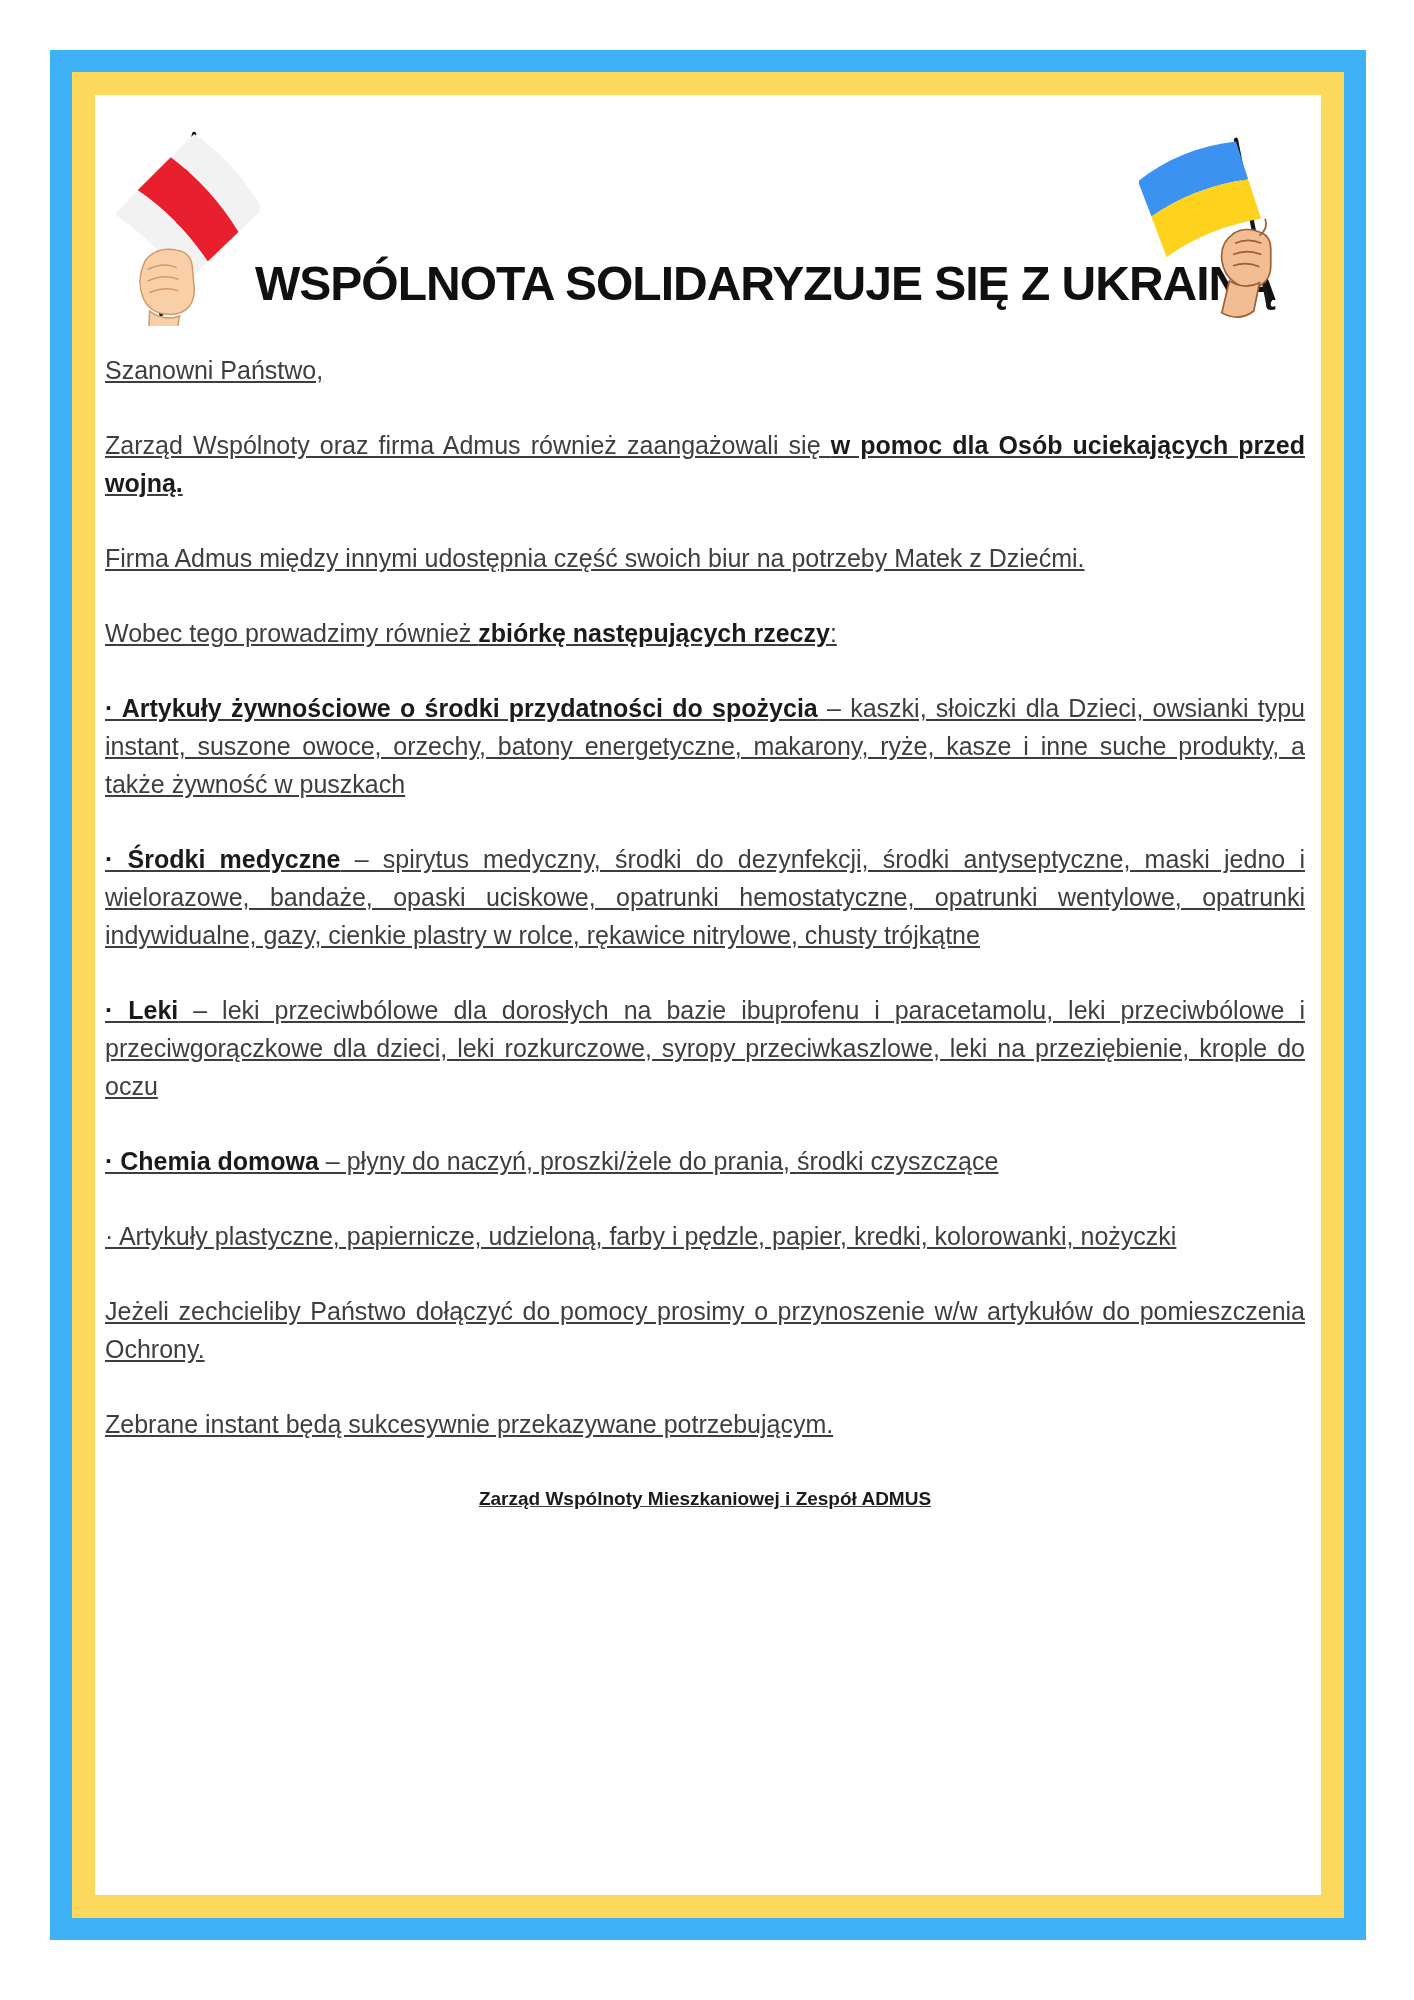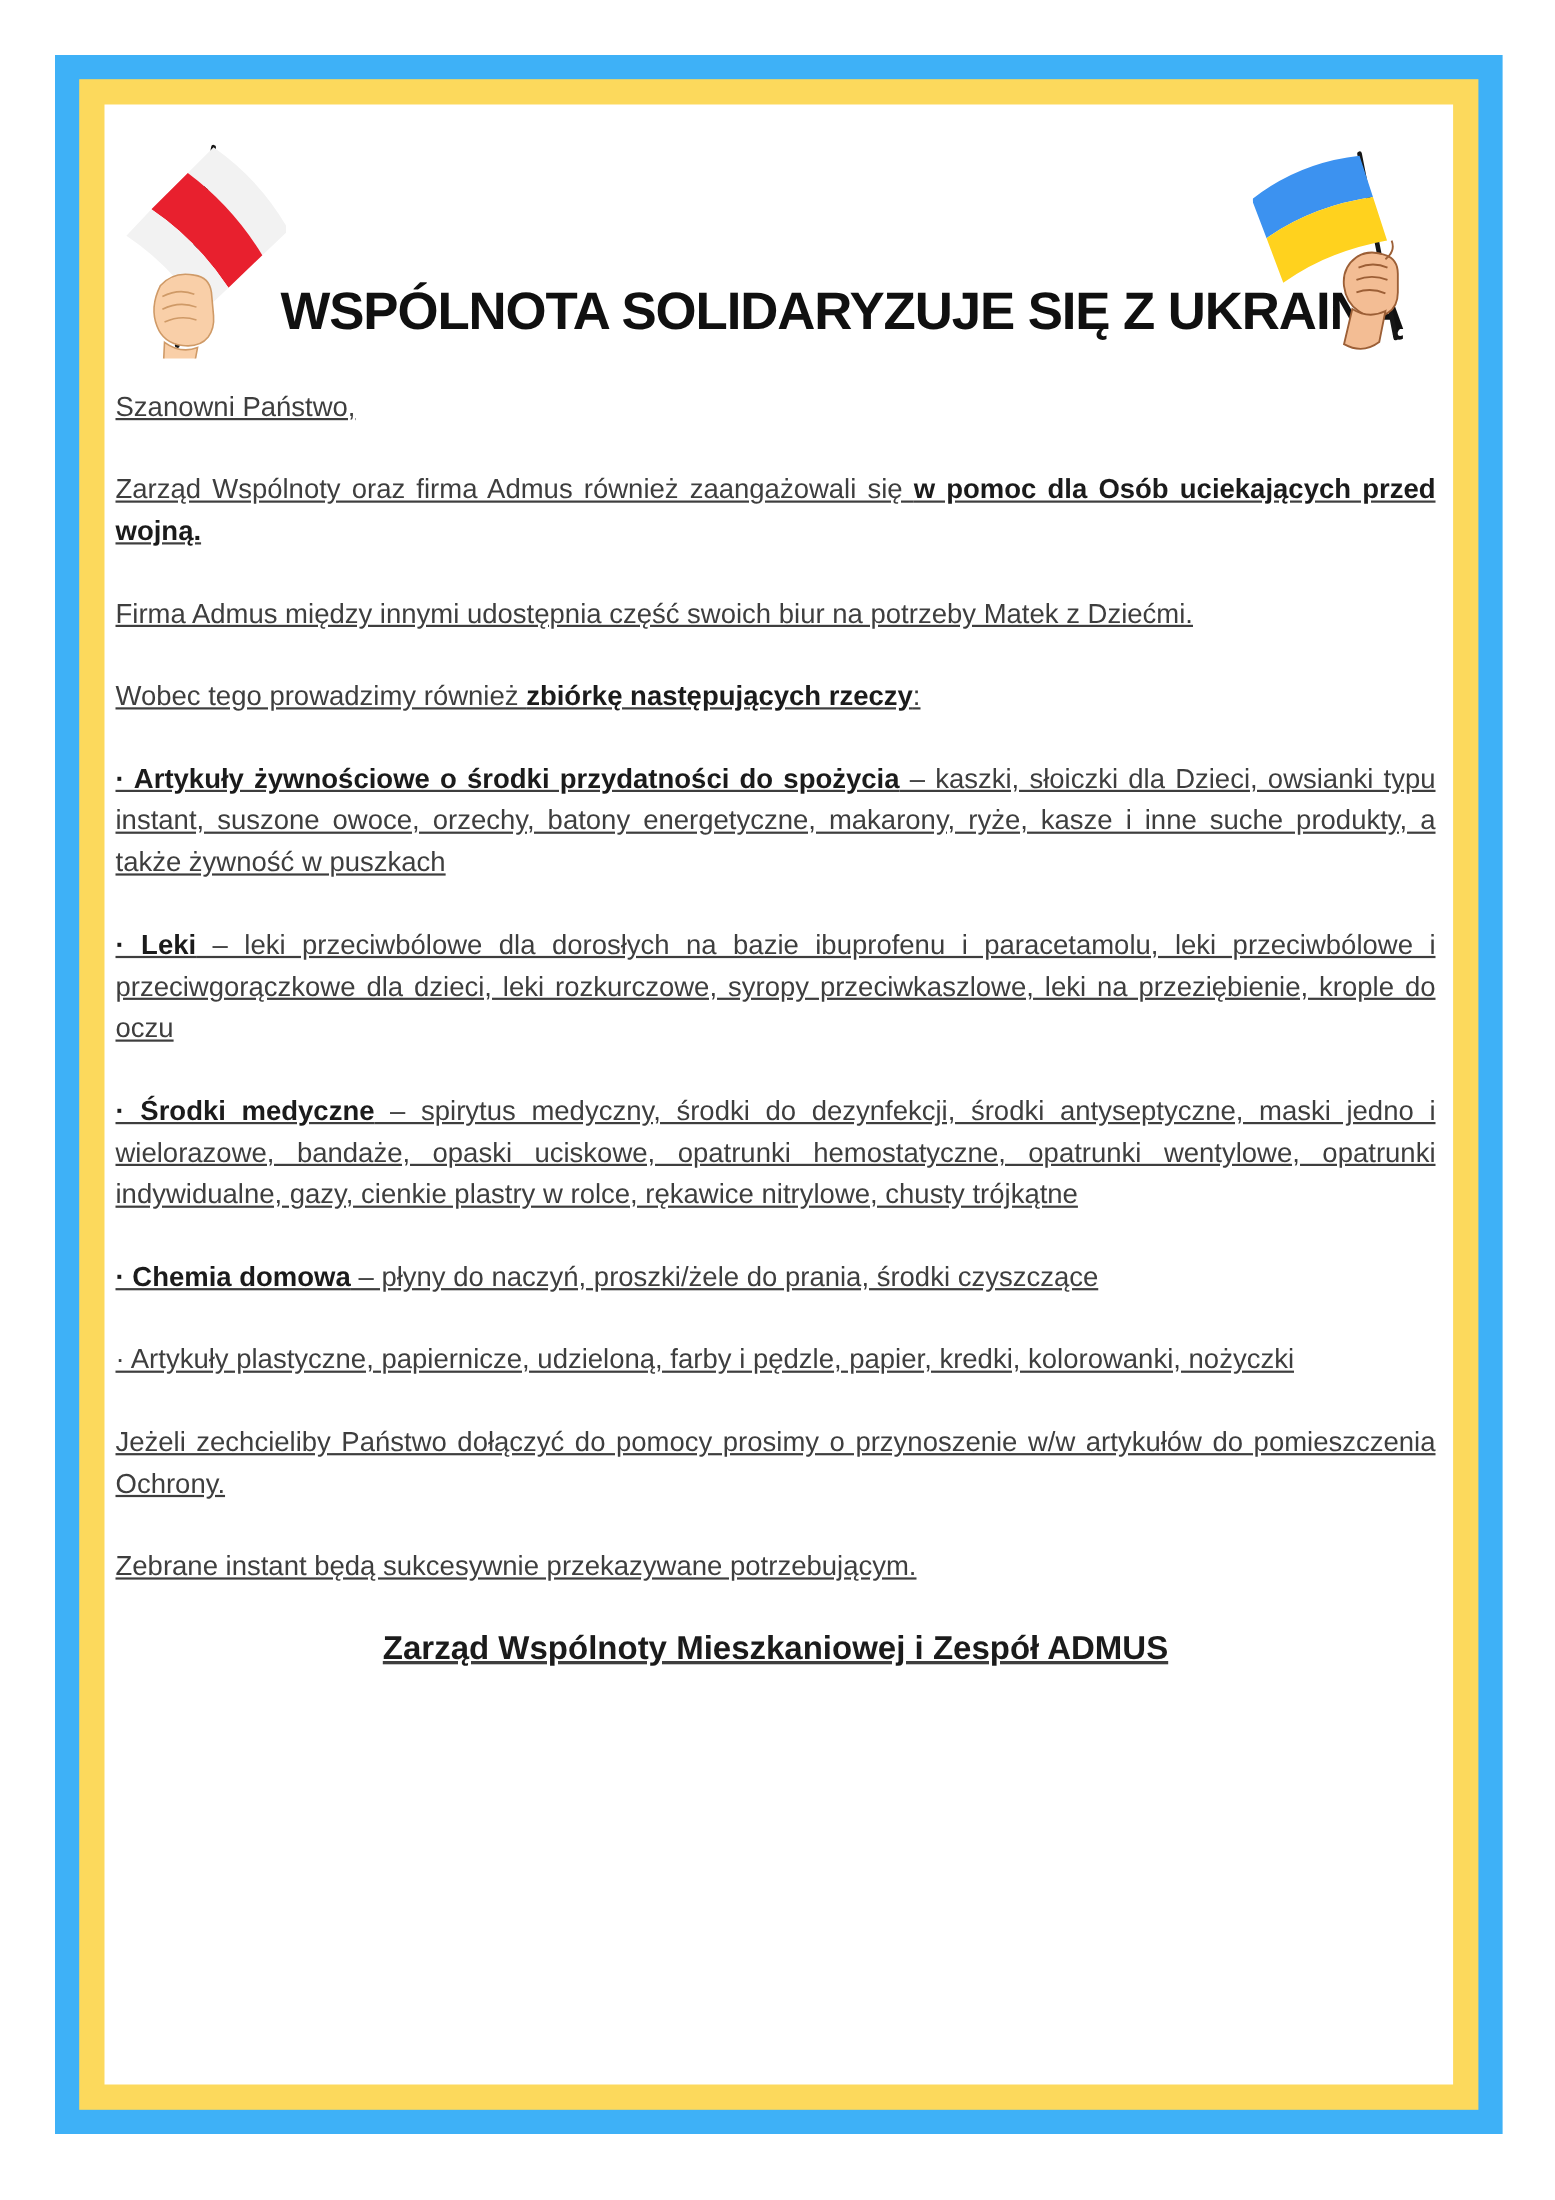--- a/index.html
+++ b/index.html
@@ -46,21 +46,21 @@
   .paragraphs{
     color:var(--text,#3e3e3e);
     font-size:25px;
     line-height:38px;
     text-decoration:underline;
   }
   .para{margin:0 0 37px 0;}
   .para.justify{text-align:justify;}
   .para.center{text-align:center;}
   .para .b{font-weight:700;color:var(--text_bold,#1b1b1b);}
-  .para.signature{font-size:30px;margin-top:30px;}
+  .para.signature{font-size:19px;margin-top:30px;}
   svg{display:block;}
 </style>
 </head>
 <body>
 
 <div class="frame-blue">
   <div class="frame-yellow">
     <div class="content">
 
       <div class="header">
@@ -104,22 +104,22 @@
         </span>
 
       </div>
 
       <div class="paragraphs">
           <p class="para"><span>Szanowni Państwo,</span></p>
           <p class="para justify"><span>Zarząd Wspólnoty oraz firma Admus również zaangażowali się </span><span class="b">w pomoc dla Osób uciekających przed wojną.</span></p>
           <p class="para"><span>Firma Admus między innymi udostępnia część swoich biur na potrzeby Matek z Dziećmi.</span></p>
           <p class="para"><span>Wobec tego prowadzimy również </span><span class="b">zbiórkę następujących rzeczy</span><span>:</span></p>
           <p class="para justify"><span class="b">· Artykuły żywnościowe o środki przydatności do spożycia</span><span> – kaszki, słoiczki dla Dzieci, owsianki typu instant, suszone owoce, orzechy, batony energetyczne, makarony, ryże, kasze i inne suche produkty, a także żywność w puszkach</span></p>
+          <p class="para justify"><span class="b">· Środki medyczne</span><span> – spirytus medyczny, środki do dezynfekcji, środki antyseptyczne, maski jedno i wielorazowe, bandaże, opaski uciskowe, opatrunki hemostatyczne, opatrunki wentylowe, opatrunki indywidualne, gazy, cienkie plastry w rolce, rękawice nitrylowe, chusty trójkątne</span></p>
           <p class="para justify"><span class="b">· Leki</span><span> – leki przeciwbólowe dla dorosłych na bazie ibuprofenu i paracetamolu, leki przeciwbólowe i przeciwgorączkowe dla dzieci, leki rozkurczowe, syropy przeciwkaszlowe, leki na przeziębienie, krople do oczu</span></p>
-          <p class="para justify"><span class="b">· Środki medyczne</span><span> – spirytus medyczny, środki do dezynfekcji, środki antyseptyczne, maski jedno i wielorazowe, bandaże, opaski uciskowe, opatrunki hemostatyczne, opatrunki wentylowe, opatrunki indywidualne, gazy, cienkie plastry w rolce, rękawice nitrylowe, chusty trójkątne</span></p>
           <p class="para"><span class="b">· Chemia domowa</span><span> – płyny do naczyń, proszki/żele do prania, środki czyszczące</span></p>
           <p class="para justify"><span>· Artykuły plastyczne, papiernicze, udzieloną, farby i pędzle, papier, kredki, kolorowanki, nożyczki</span></p>
           <p class="para justify"><span>Jeżeli zechcieliby Państwo dołączyć do pomocy prosimy o przynoszenie w/w artykułów do pomieszczenia Ochrony.</span></p>
           <p class="para"><span>Zebrane instant będą sukcesywnie przekazywane potrzebującym.</span></p>
           <p class="para center signature"><span class="b">Zarząd Wspólnoty Mieszkaniowej i Zespół ADMUS</span></p>
         </div>
 
     </div>
   </div>
 </div>

